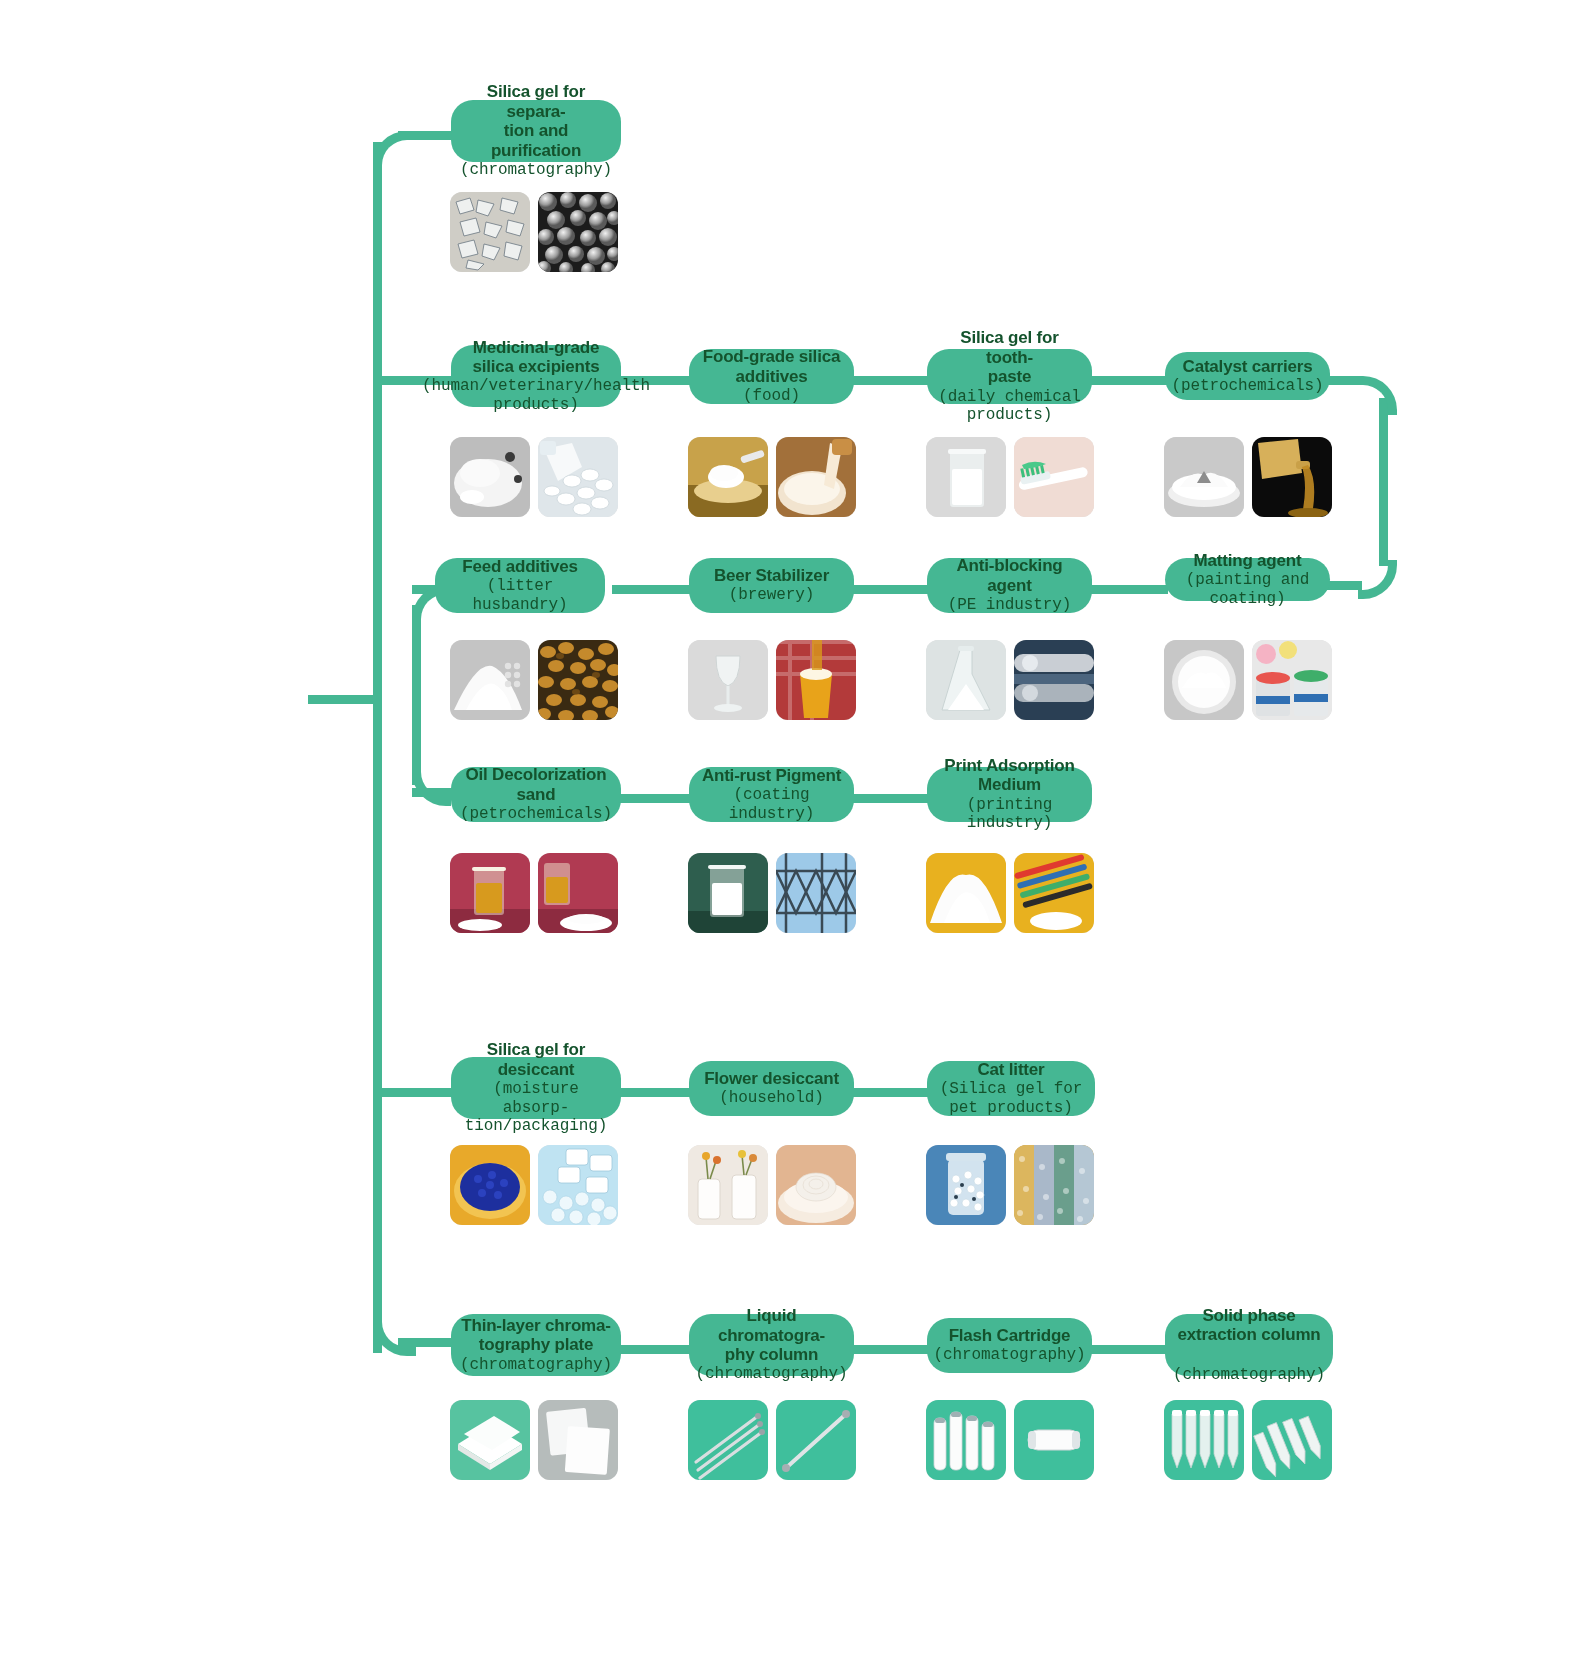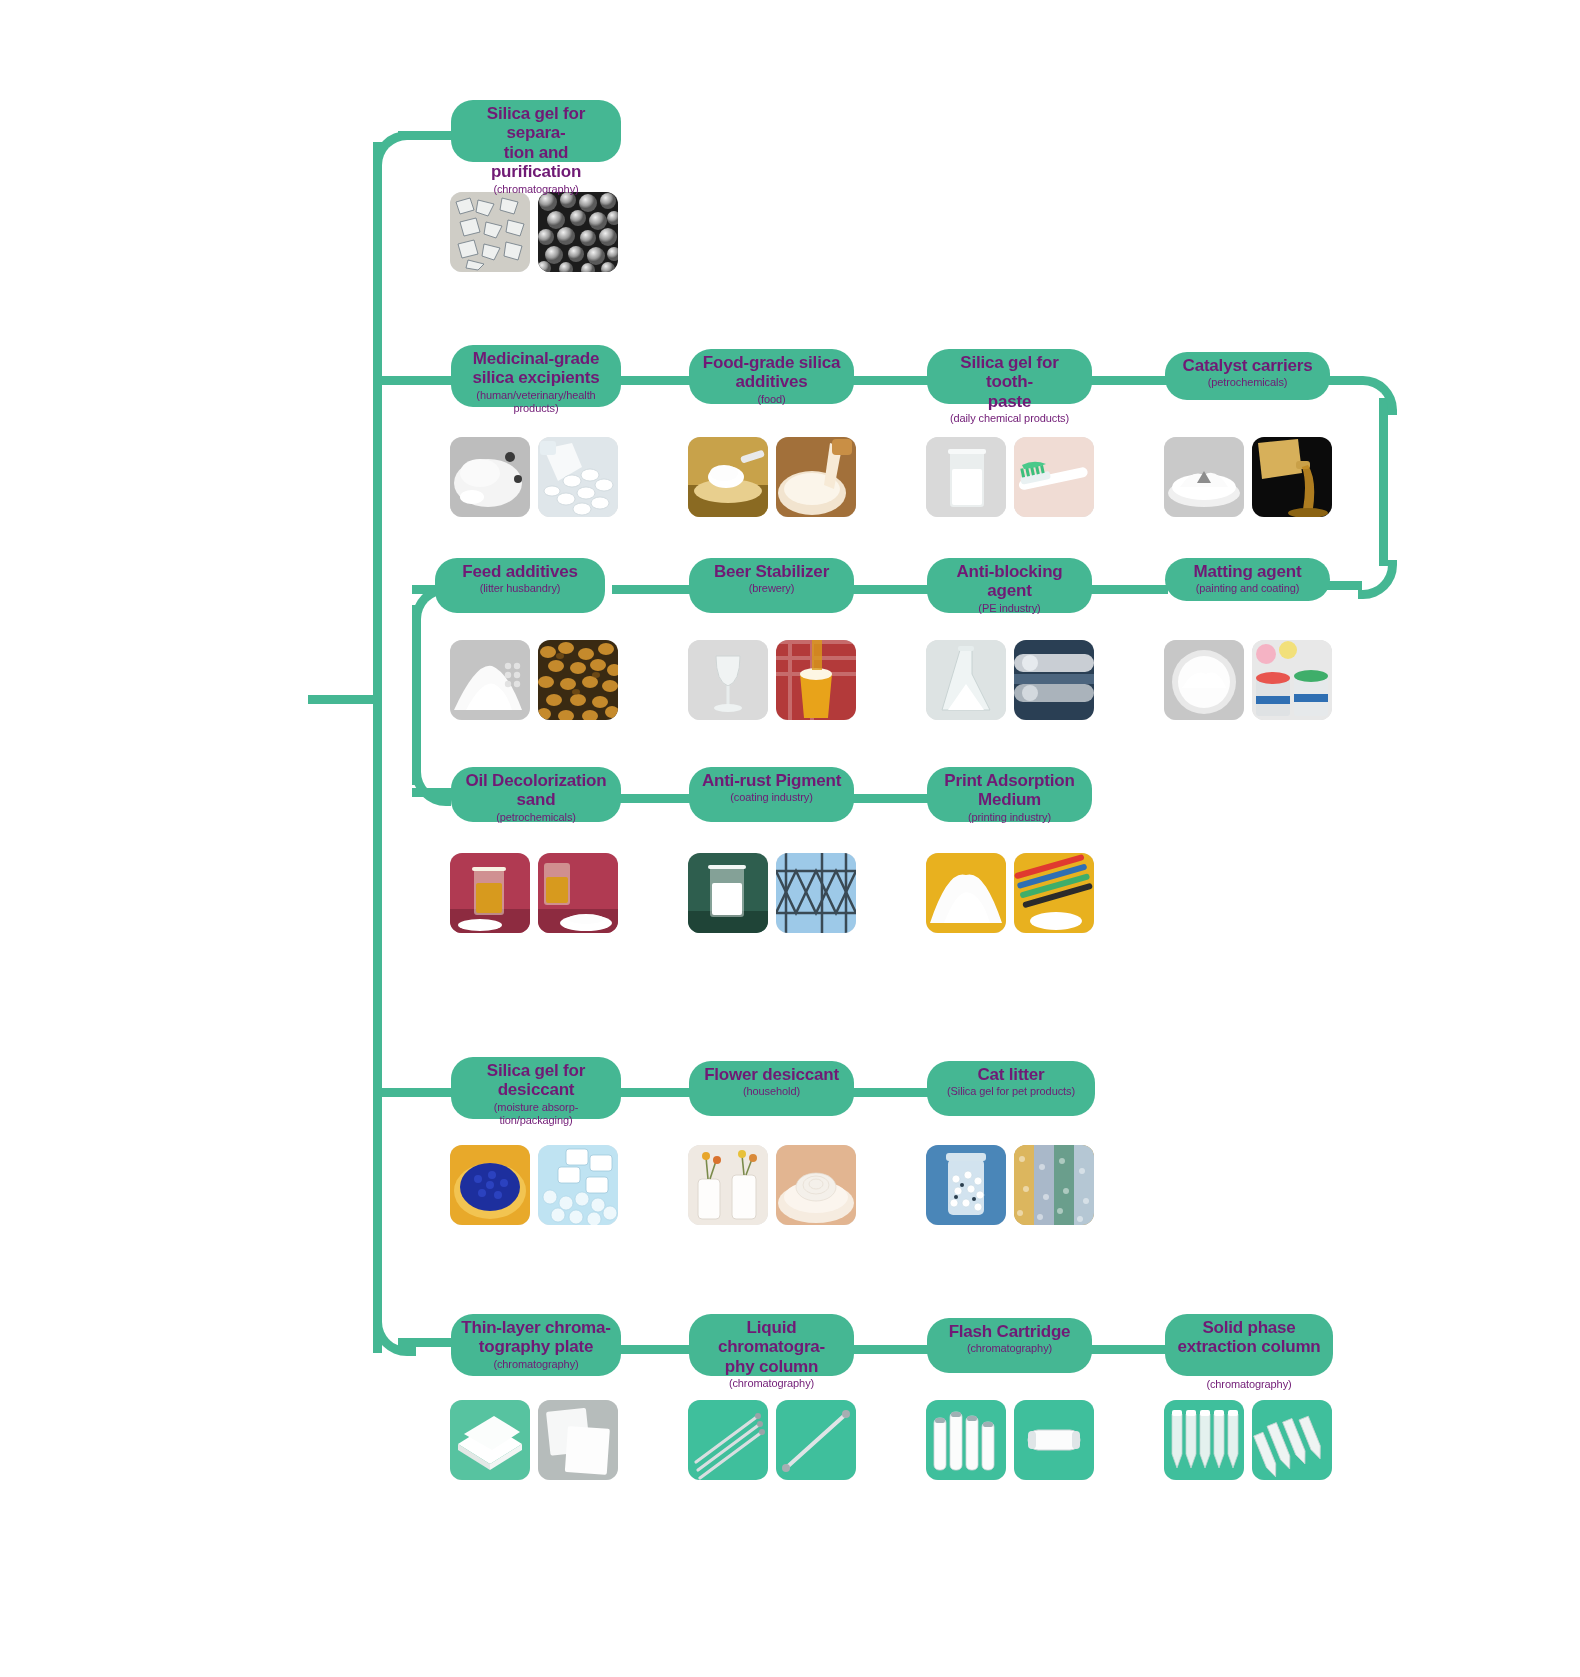--- a/index.html
+++ b/index.html
@@ -19,43 +19,45 @@
   .elbow-tl{border-right:none;border-bottom:none;border-top-left-radius:34px;}
   .elbow-tr{border-left:none;border-bottom:none;border-top-right-radius:34px;}
   .elbow-bl{border-right:none;border-top:none;border-bottom-left-radius:34px;}
   .elbow-br{border-left:none;border-top:none;border-bottom-right-radius:34px;}
 
   
   .node{
     position:absolute;
     background:#45b793;
     border-radius:22px;
-    color:#701a75;
+    color:#14532d;
     text-align:center;
     display:flex;
     flex-direction:column;
     align-items:center;
-    padding:4px 10px;
+    justify-content:center;
+    padding:19px 10px;
     box-sizing:border-box;
     z-index:3;
   }
   .node .t{
     font-weight:bold;
     font-size:17px;
     line-height:1.14;
     letter-spacing:-0.2px;
     white-space:pre-line;
   }
   .node .s{
     font-weight:normal;
-    font-size:11px;
+    font-size:16px;
     line-height:1.16;
     letter-spacing:-0.1px;
     white-space:pre-line;
     margin-top:1px;
+    font-family:Liberation Mono, monospace;
   }
   .root{
     width:252px;height:68px;border-radius:26px;
   }
   .root .t{font-size:22px;letter-spacing:0px;}
 
   
   .thumbs{position:absolute;display:flex;gap:8px;z-index:2;}
   .thumb{
     width:80px;height:80px;border-radius:12px;

